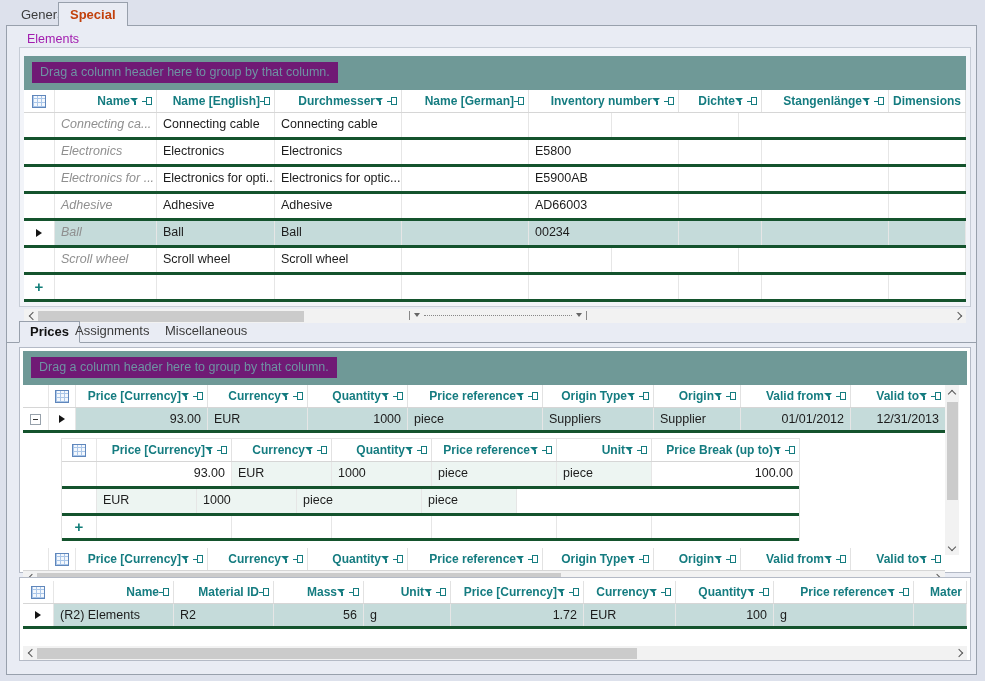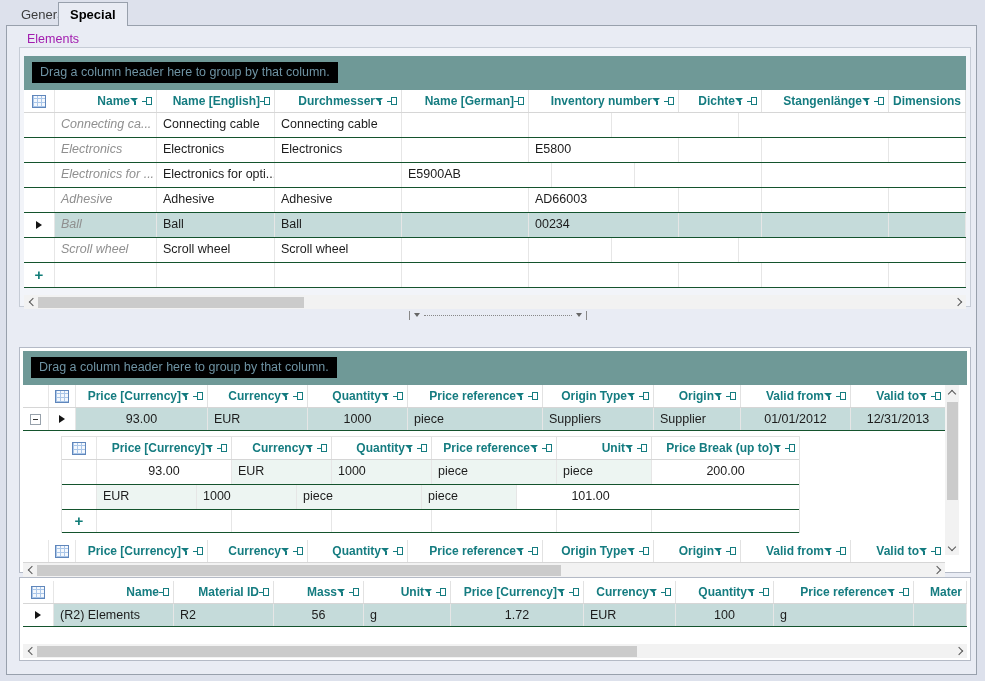--- a/index.html
+++ b/index.html
@@ -1,41 +1,41 @@
 <!DOCTYPE html>
 <html><head>
 <meta charset="utf-8">
 <style>
   html,body{margin:0;padding:0}
   body{width:985px;height:681px;background:#dde1ec;font-family:"Liberation Sans",sans-serif;position:relative;overflow:hidden}
   .page{position:absolute;left:6px;top:25px;width:971px;height:650px;background:#e9ecf4;border:1px solid #98a0ac;box-sizing:border-box}
   
   .tab{position:absolute;font-size:13px;color:#3c3c3c;padding:0 11px;line-height:21px;cursor:default}
-  .tab.active{background:#e9ecf4;border:1px solid #98a0ac;border-bottom:none;font-weight:bold;color:#000000;z-index:3}
+  .tab.active{background:#e9ecf4;border:1px solid #98a0ac;border-bottom:none;font-weight:bold;color:#c2410c;z-index:3}
   .tstrip2{position:absolute;left:0;top:295px;width:969px;height:21px;border-bottom:1px solid #98a0ac}
   .tab2{position:absolute;font-size:13px;color:#3c3c3c;padding:0 10px;line-height:20px;top:0}
   .tab2.active{background:#e9ecf4;border:1px solid #98a0ac;border-bottom:1px solid #e9ecf4;font-weight:bold;color:#111;height:20px}
   
   .grouplabel{position:absolute;left:20px;top:6px;font-size:12.5px;color:#a21caf}
   .groupbox{position:absolute;left:12px;top:21px;width:952px;height:260px;border:1px solid #c6ccd6;background:#f2f4f9;box-sizing:border-box;padding:8px 4px 0 4px}
   .panel{position:absolute;left:12px;width:952px;border:1px solid #b4bac6;background:#fff;box-sizing:border-box;padding:3px}
   
   .gp{height:34px;background:#6f9997}
-  .hint{display:inline-block;margin:6px 0 0 8px;height:21px;line-height:21px;padding:0 8px;background:#000000;color:#6e93a3;font-size:12.5px}
+  .hint{display:inline-block;margin:6px 0 0 8px;height:21px;line-height:21px;padding:0 8px;background:#701a75;color:#6e93a3;font-size:12.5px}
   .hrow{display:flex;background:#fff;height:22px;border-bottom:1px solid #d6d6d6}
   .hcell{box-sizing:border-box;border-right:1px solid #e2e2e2;display:flex;align-items:center;padding:0 4px;font-size:12px;font-weight:bold;color:#157c80;white-space:nowrap;overflow:hidden;flex:none}
   .cap{flex:1;text-align:right;overflow:hidden}
   .icons{display:flex;align-items:center;gap:3px;flex:none}
-  .drow{display:flex;height:24px;background:#fff;border-bottom:1px solid #14532d}
+  .drow{display:flex;height:24px;background:#fff;border-bottom:3px solid #14532d}
   .h22{height:22px}
   .dcell{box-sizing:border-box;border-right:1px solid #e6e6e6;padding:0 6px;font-size:12.5px;color:#1c1c1c;line-height:22px;white-space:nowrap;overflow:hidden;flex:none}
   .ind{display:flex;align-items:center;justify-content:center;border-right:1px solid #e6e6e6;box-sizing:border-box;background:#fff;flex:none}
   .sel .dcell{background:#c5dbda}
   .it{font-style:italic;color:#8f8f8f}
-  .rt{text-align:center}
+  .rt{text-align:right}
   .tint{background:#edf5f2}
   .flexcell{flex:1 1 auto;min-width:0}
   
   .cg{width:14px;height:13px;box-sizing:border-box;border:1px solid #5f86bb;background-color:#f4f8fd;background-image:repeating-linear-gradient(0deg,#aac6e8 0 1px,transparent 1px 4px),repeating-linear-gradient(90deg,#aac6e8 0 1px,transparent 1px 4px)}
   .fi{position:relative;width:9px;height:9px;display:inline-block}
   .fi::before{content:"";position:absolute;left:0;top:1px;border-left:4.5px solid transparent;border-right:4.5px solid transparent;border-top:4px solid #157c80}
   .fi::after{content:"";position:absolute;left:3.5px;top:4px;width:2px;height:4px;background:#157c80}
   .pi{position:relative;width:10px;height:9px;display:inline-block}
   .pi::before{content:"";position:absolute;left:0;top:4px;width:4px;height:1px;background:#157c80}
   .pi::after{content:"";position:absolute;left:4px;top:0;width:6px;height:8px;border:1px solid #157c80;box-sizing:border-box}
@@ -152,20 +152,21 @@
       <div class="dcell" style="width:127px"></div>
       <div class="dcell" style="width:150px">E5800</div>
       <div class="dcell" style="width:83px"></div>
       <div class="dcell" style="width:127px"></div>
       <div class="dcell flexcell"></div>
     </div>
     <div class="drow">
       <div class="ind" style="width:31px"></div>
       <div class="dcell it" style="width:102px">Electronics for ...</div>
       <div class="dcell" style="width:118px">Electronics for opti...</div>
+      <div class="dcell" style="width:127px">Electronics for optic...</div>
       <div class="dcell" style="width:127px"></div>
       <div class="dcell" style="width:150px">E5900AB</div>
       <div class="dcell" style="width:83px"></div>
       <div class="dcell" style="width:127px"></div>
       <div class="dcell flexcell"></div>
     </div>
     <div class="drow">
       <div class="ind" style="width:31px"></div>
       <div class="dcell it" style="width:102px">Adhesive</div>
       <div class="dcell" style="width:118px">Adhesive</div>
@@ -227,20 +228,25 @@
   </div>
 
   <div class="splitter">
     <span class="sbar"></span>
     <span class="tri"></span>
     <span class="dots"></span>
     <span class="tri"></span>
     <span class="sbar"></span>
   </div>
 
+  <div class="tstrip2">
+    <div class="tab2 active" style="left:12px">Prices</div>
+    <div class="tab2" style="left:58px">Assignments</div>
+    <div class="tab2" style="left:148px">Miscellaneous</div>
+  </div>
 
   <div class="panel" style="top:321px;height:226px">
     <div class="gp">
       <span class="hint">Drag a column header here to group by that column.</span>
     </div>
     <div style="display:flex">
       <div style="width:922px">
         <div class="hrow">
           <div class="ind" style="width:26px"></div>
           <div class="ind" style="width:27px">
@@ -369,29 +375,28 @@
                   </span>
                 </div>
             </div>
             <div class="drow">
               <div class="ind" style="width:35px"></div>
               <div class="dcell rt" style="width:135px;line-height:23px">93.00</div>
               <div class="dcell tint" style="width:100px;line-height:23px">EUR</div>
               <div class="dcell tint" style="width:100px;line-height:23px">1000</div>
               <div class="dcell tint" style="width:125px;line-height:23px">piece</div>
               <div class="dcell tint" style="width:95px;line-height:23px">piece</div>
-              <div class="dcell rt" style="width:147px;border-right:none;line-height:23px">200.00</div>
+              <div class="dcell rt" style="width:147px;border-right:none;line-height:23px">100.00</div>
             </div>
             <div class="drow">
               <div class="ind" style="width:35px"></div>
               <div class="dcell tint" style="width:100px;line-height:23px">EUR</div>
               <div class="dcell tint" style="width:100px;line-height:23px">1000</div>
               <div class="dcell tint" style="width:125px;line-height:23px">piece</div>
               <div class="dcell tint" style="width:95px;line-height:23px">piece</div>
-              <div class="dcell rt" style="width:147px;border-right:none;line-height:23px">101.00</div>
             </div>
             <div class="drow h22">
               <div class="ind" style="width:35px">
                   <span class="plus">+</span>
                 </div>
               <div class="dcell" style="width:135px"></div>
               <div class="dcell" style="width:100px"></div>
               <div class="dcell" style="width:100px"></div>
               <div class="dcell" style="width:125px"></div>
               <div class="dcell" style="width:95px"></div>

